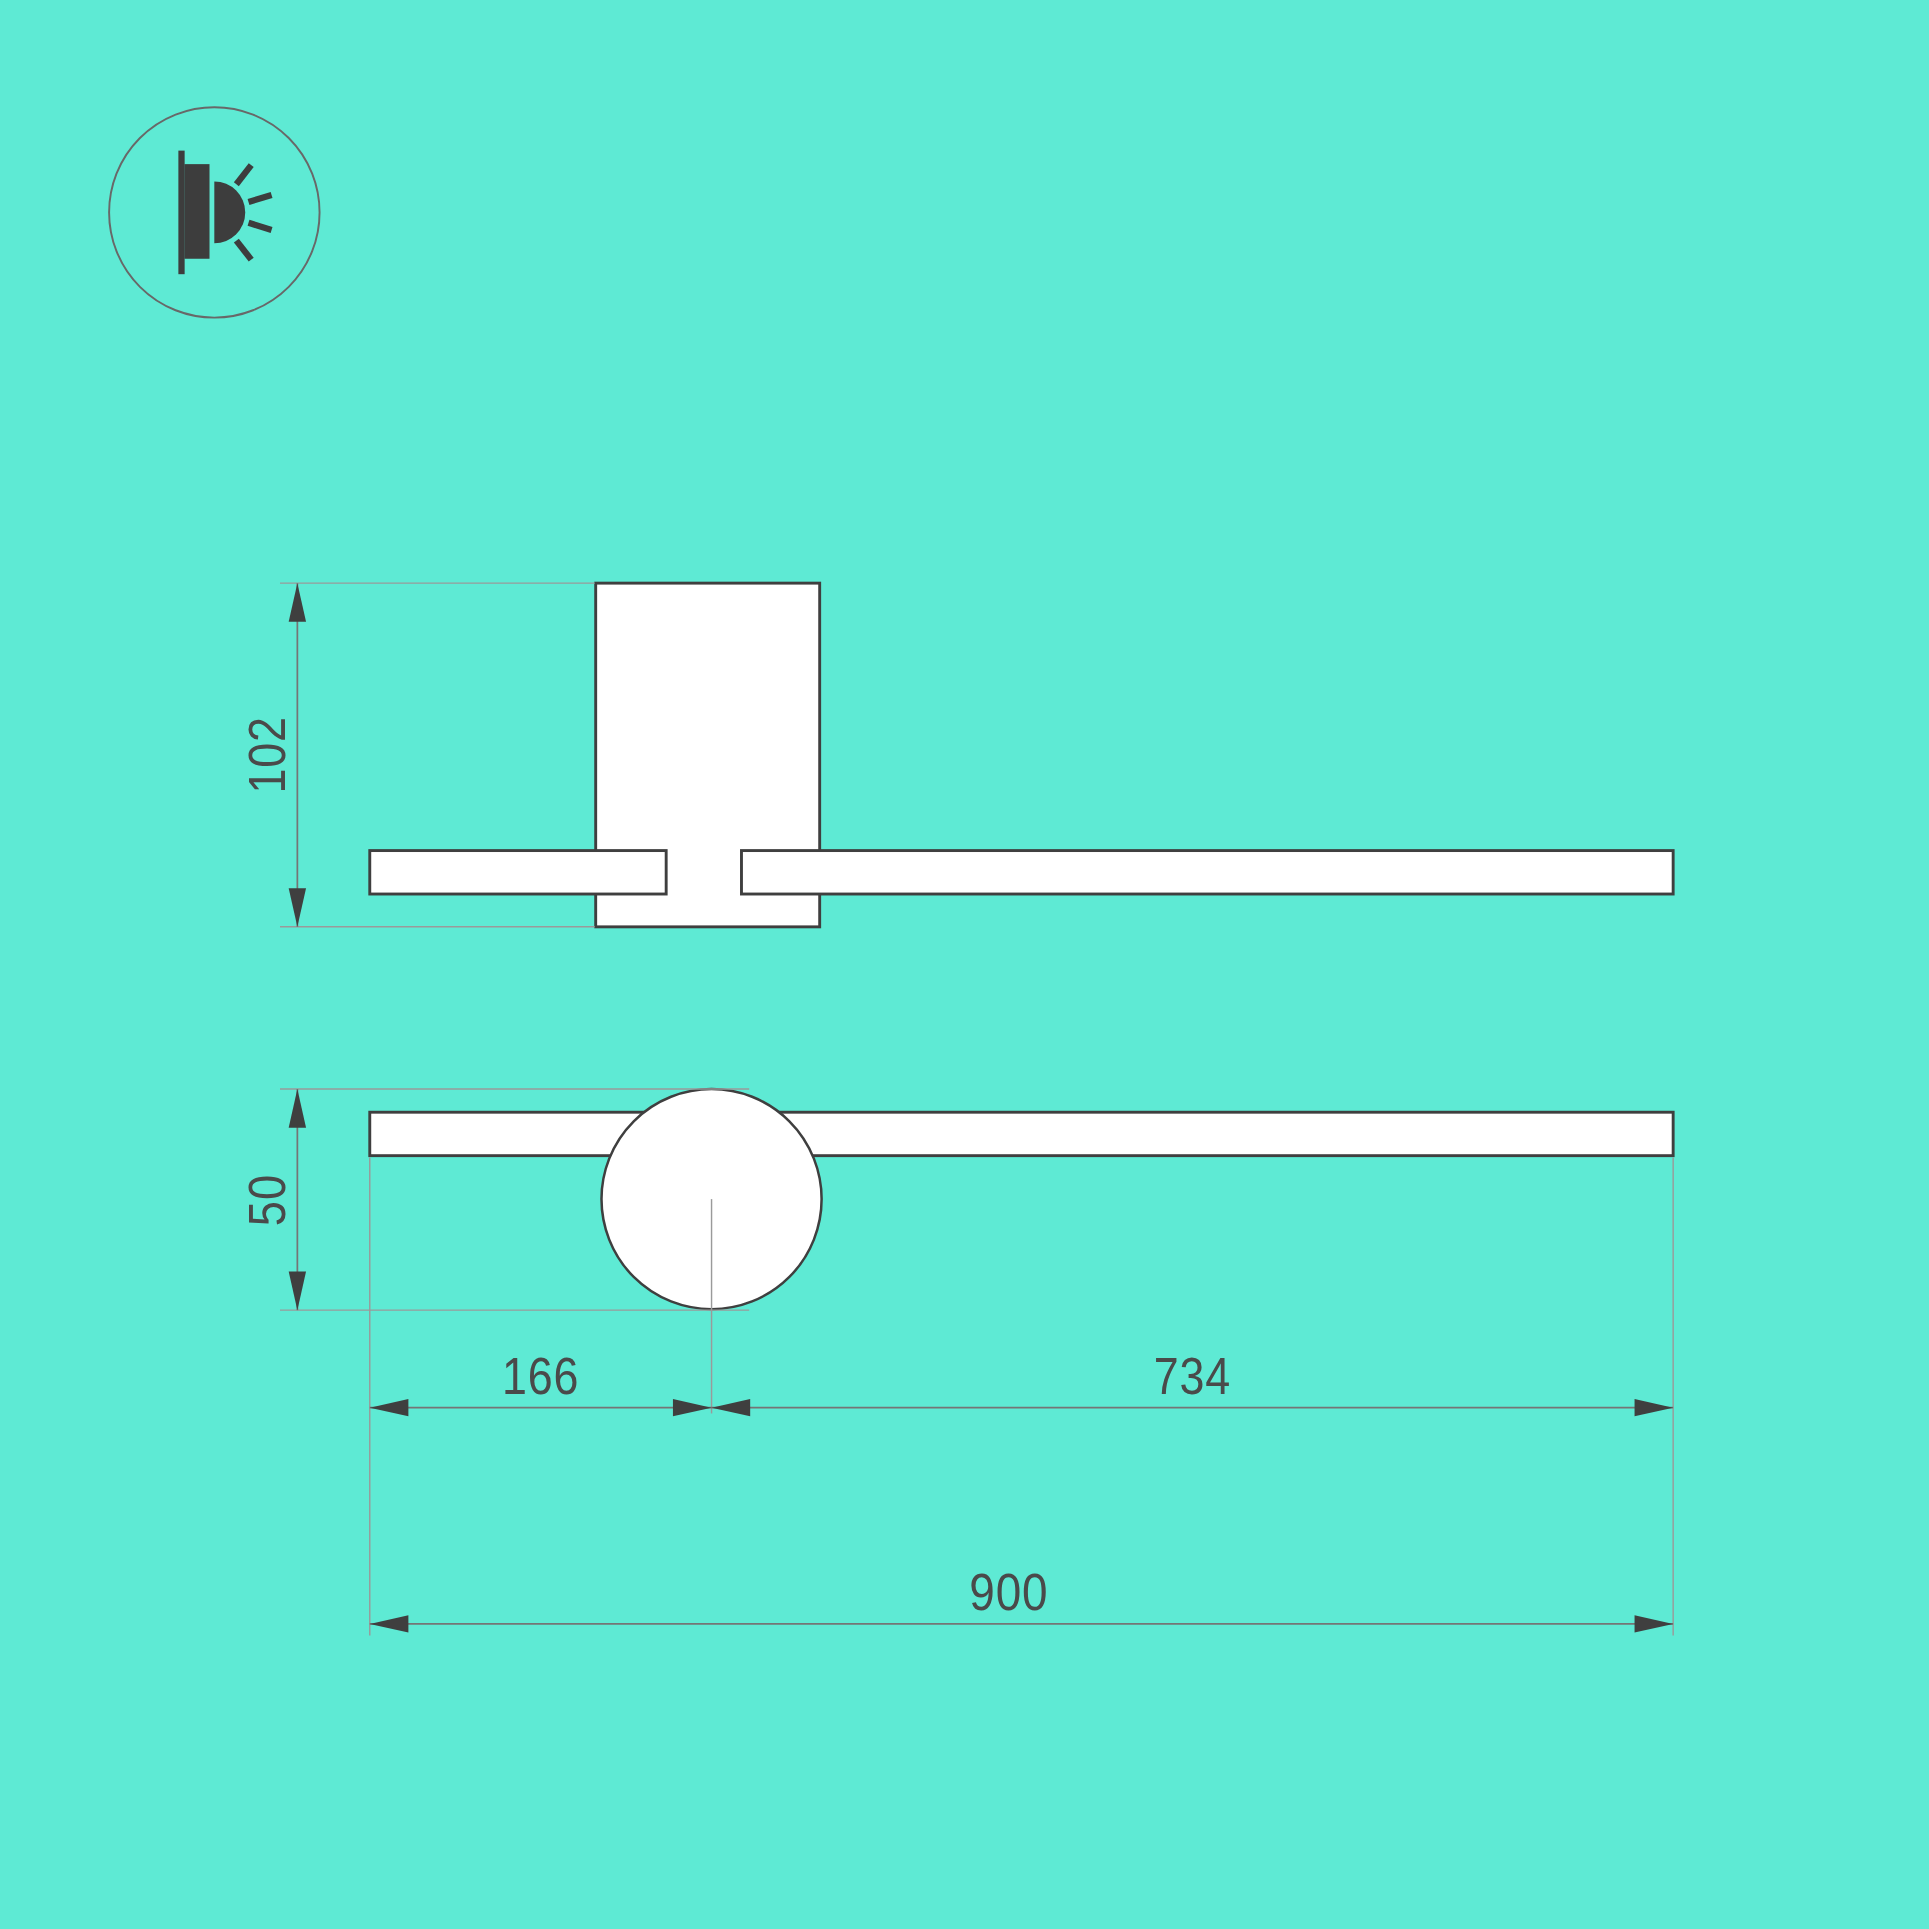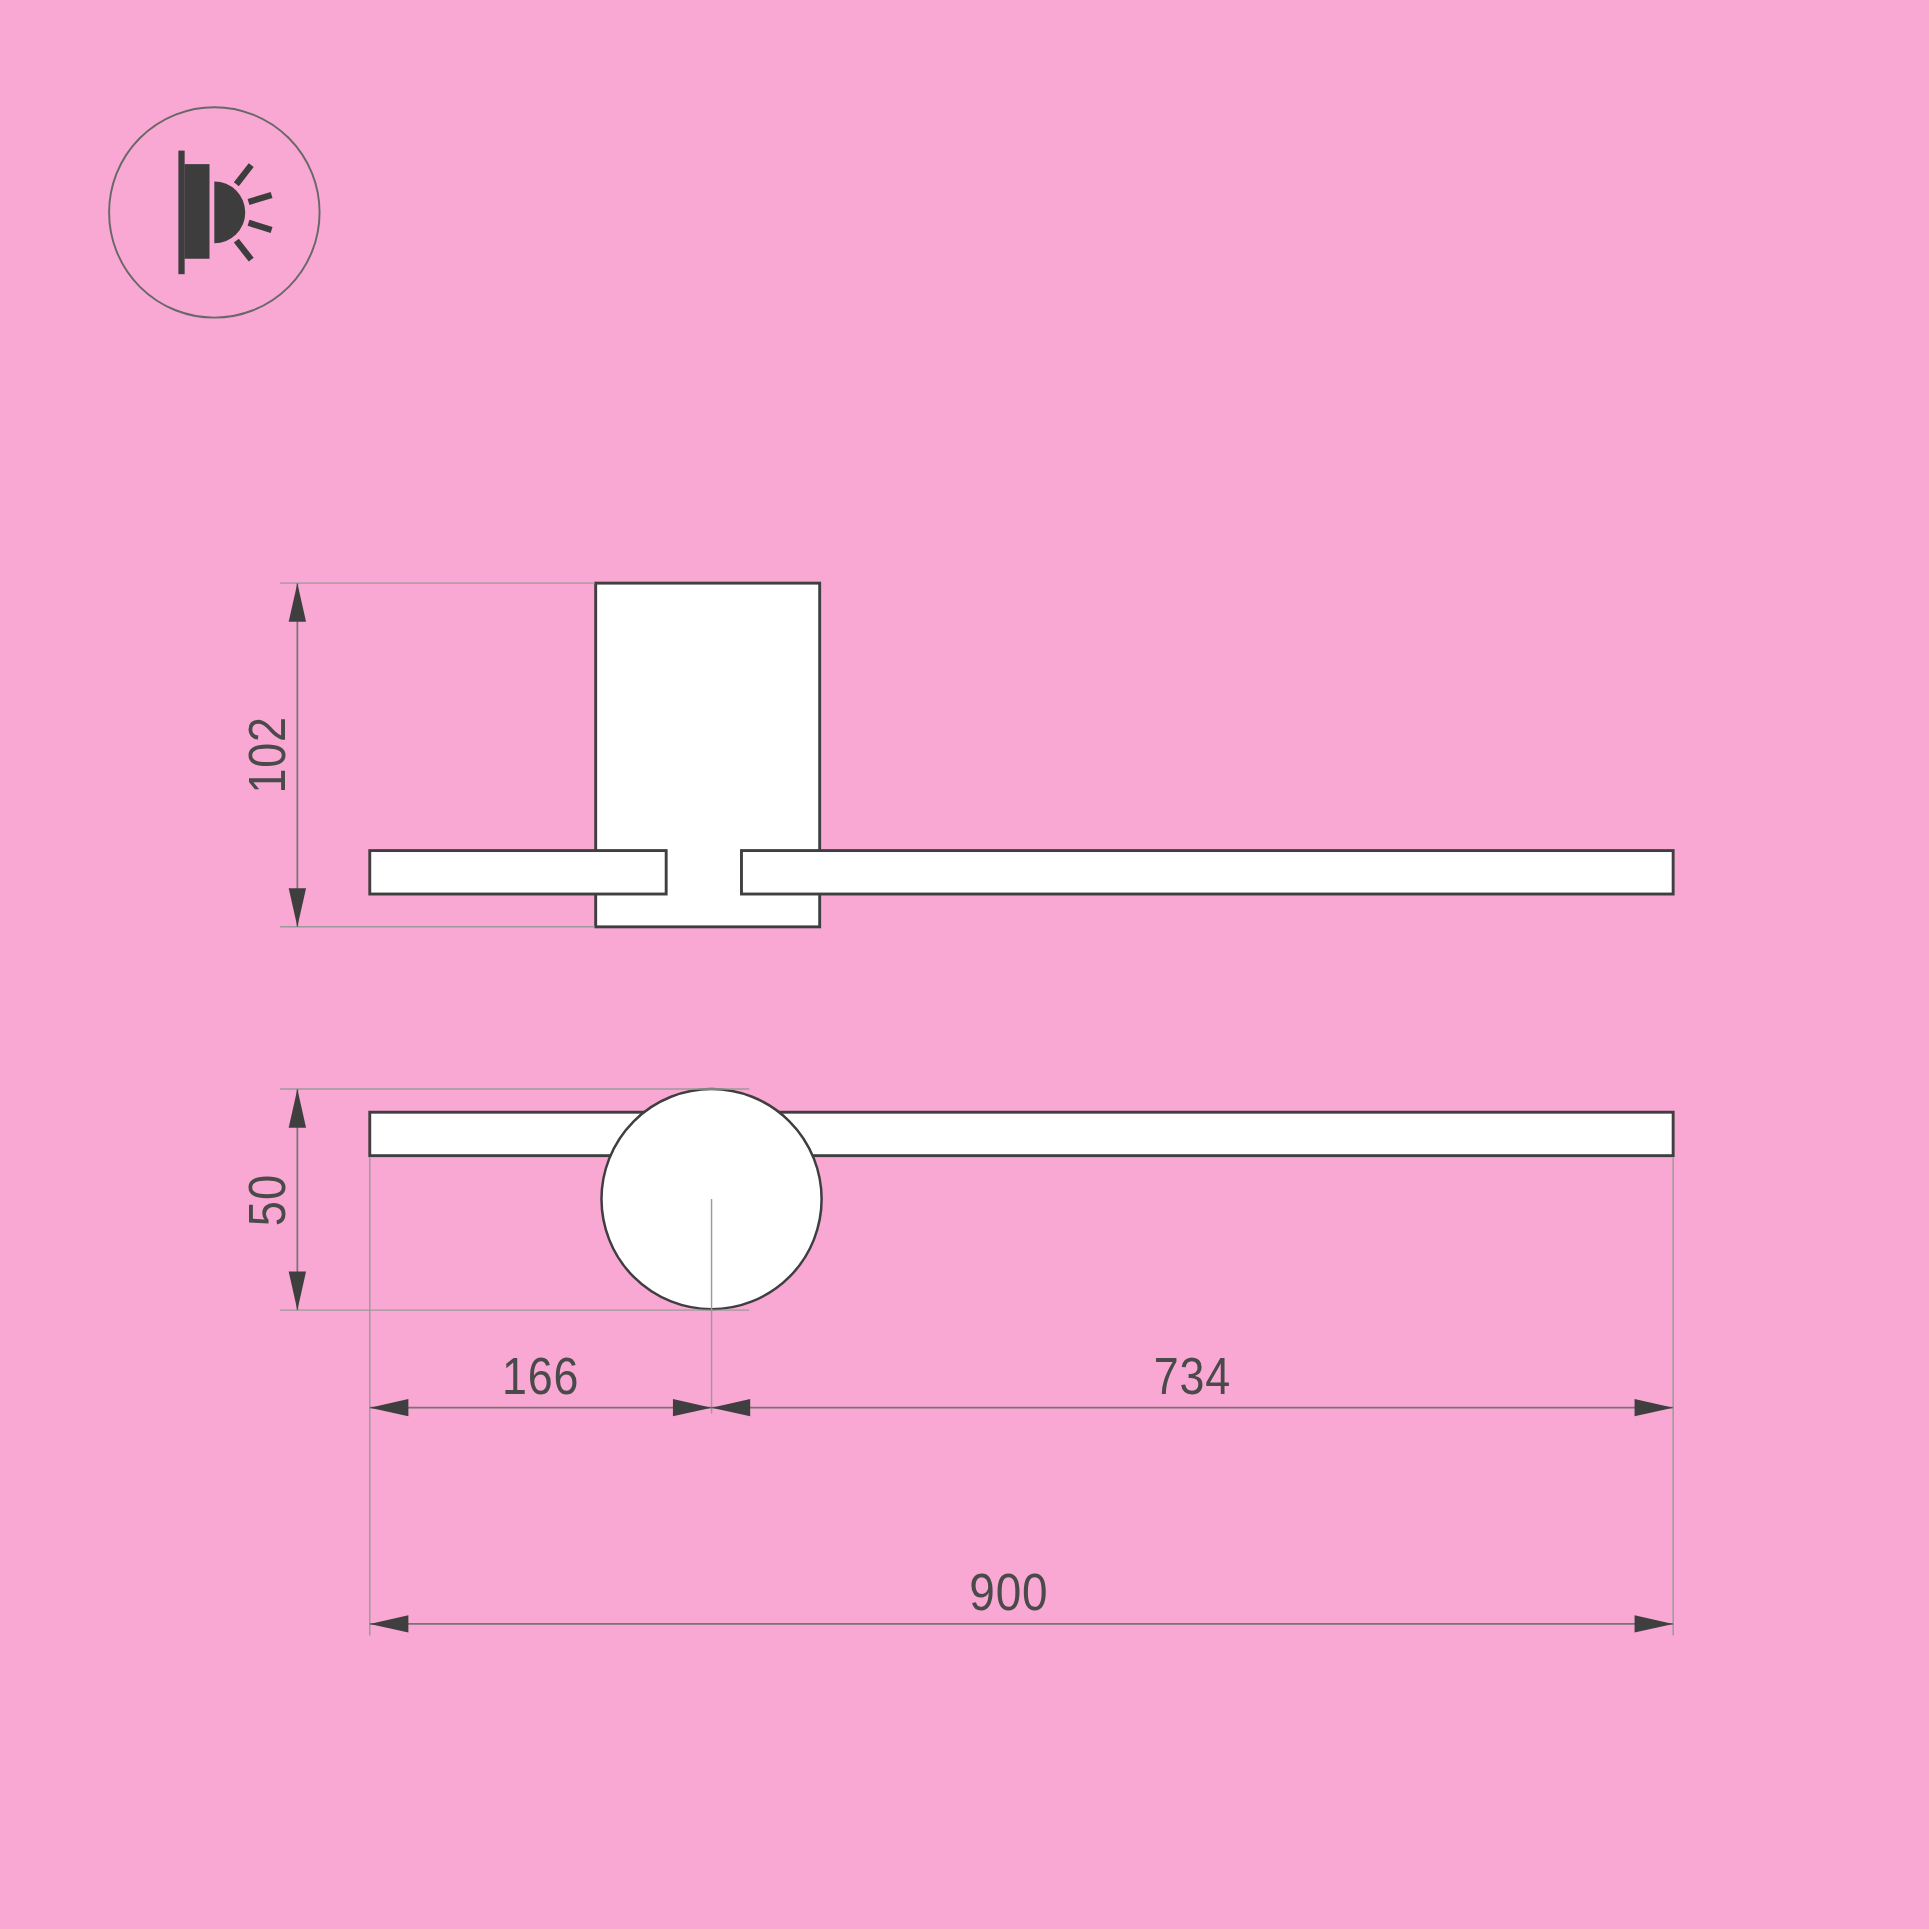--- a/index.html
+++ b/index.html
@@ -4,21 +4,21 @@
 <style>
   html, body {
     margin: 0;
     padding: 0;
     background: #ffffff;
   }
   .canvas {
     position: relative;
     width: 1929px;
     height: 1929px;
-    background: #f9a8d4;
+    background: #5eead4;
     font-family: "Liberation Sans", sans-serif;
   }
   svg { display: block; }
 
   
   .outline {
     fill: #ffffff;
     stroke: #3f3f3f;
     stroke-width: 3;
   }

